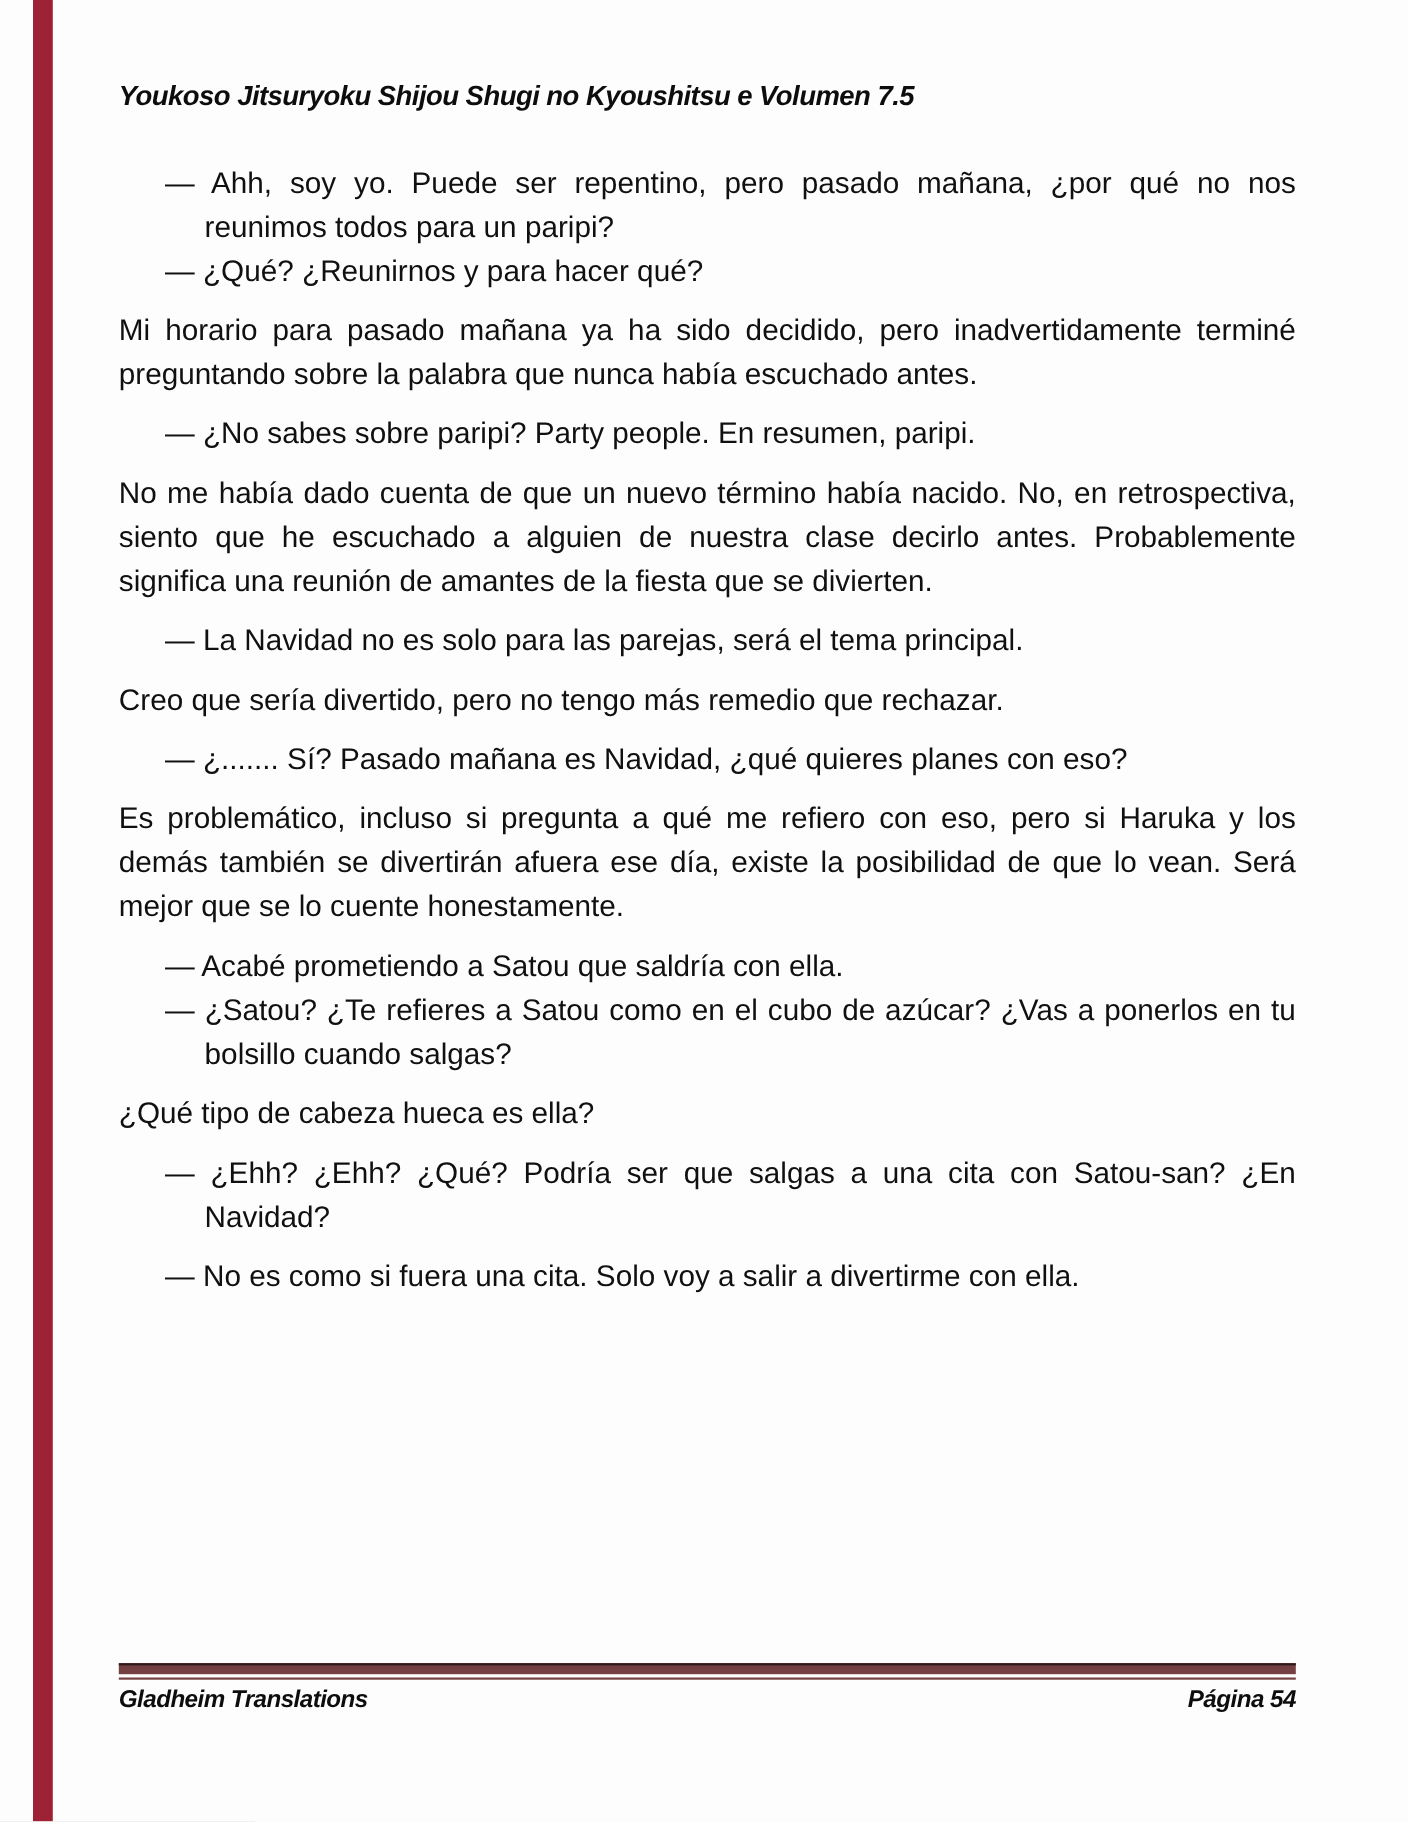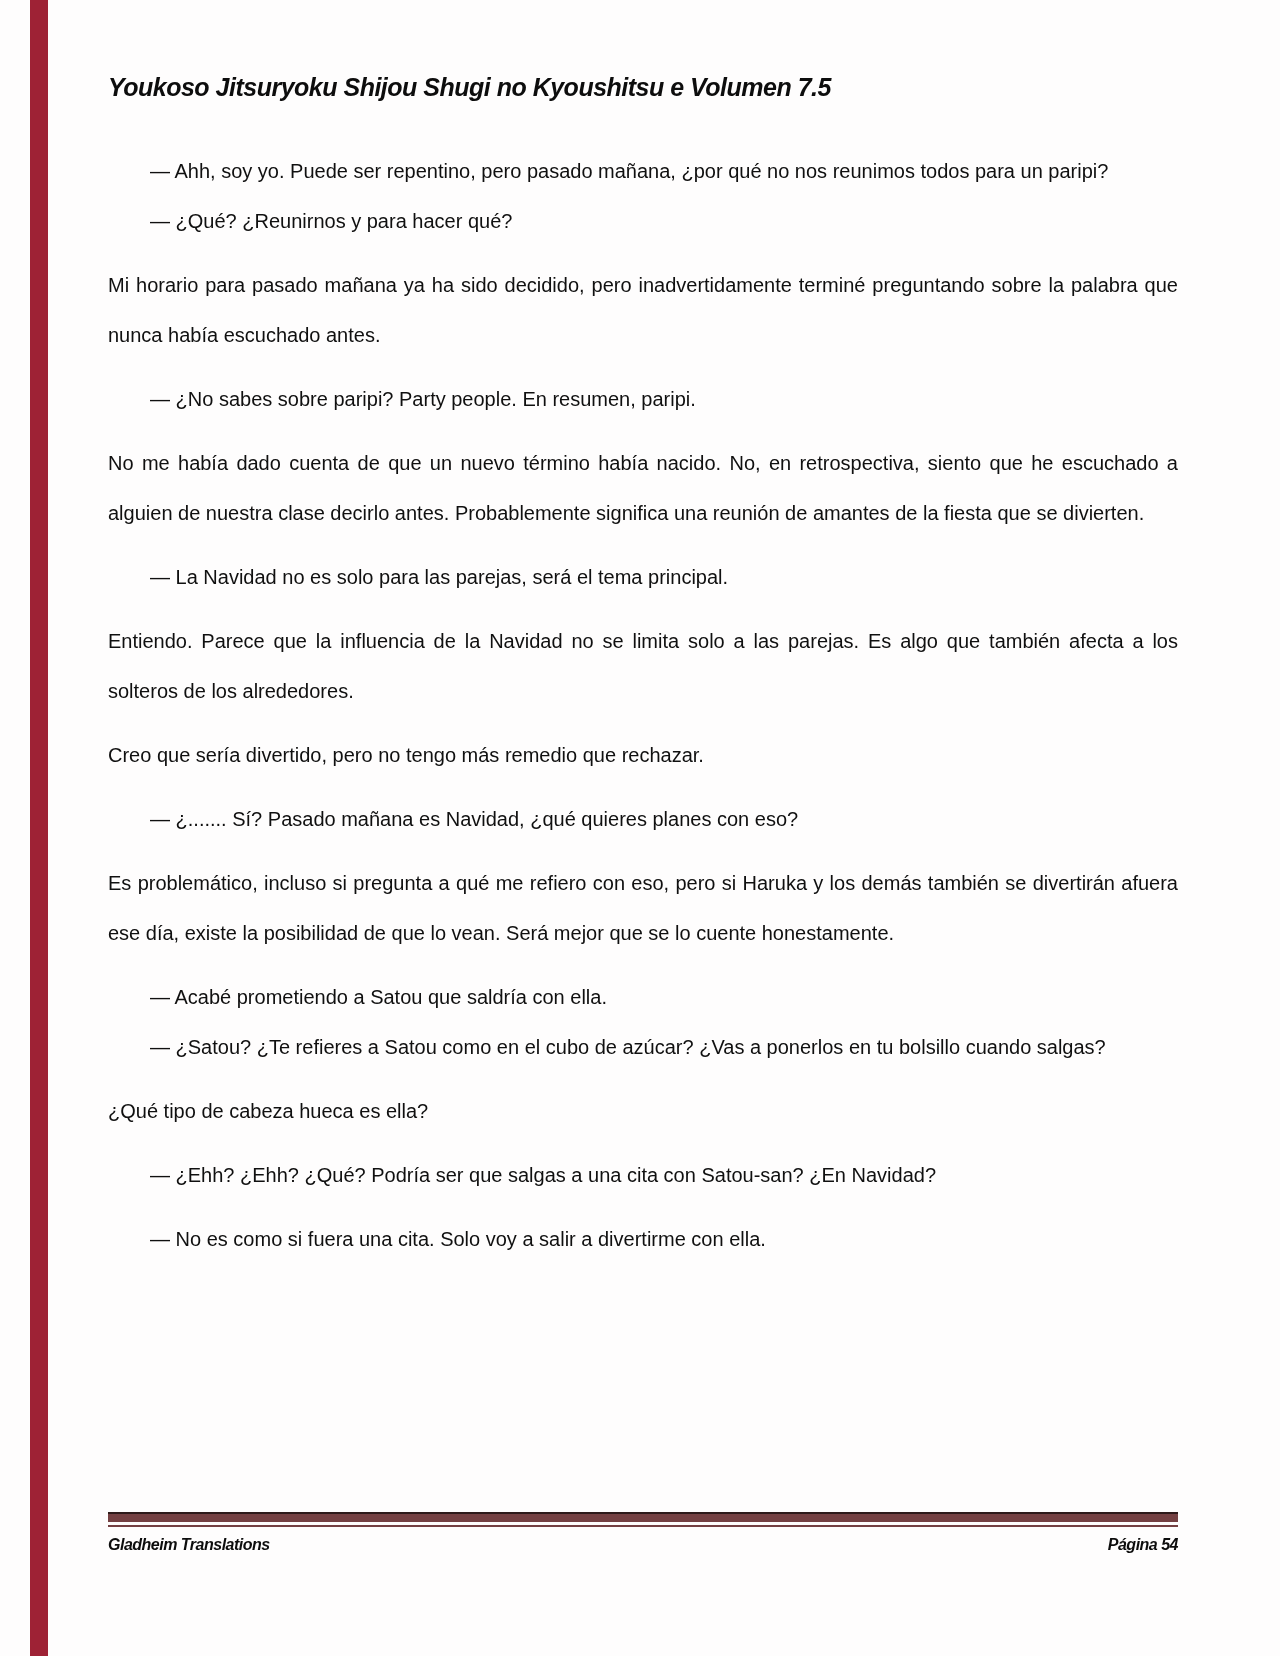--- a/index.html
+++ b/index.html
@@ -28,21 +28,21 @@
   }
   .title {
     font-size: 25px;
     line-height: 30px;
     font-weight: bold;
     font-style: italic;
     letter-spacing: -0.5px;
     margin: 0 0 44px 0;
     color: #0d0d0d;
   }
-  .docbody { font-size: 20px; line-height: 50px; }
+  .docbody { font-size: 27px; line-height: 40px; }
   .para {
     margin: 0 0 14px 0;
     text-align: justify;
   }
   .dialogue-group { margin: 0 0 14px 0; }
   .dialogue {
     margin: 0;
     text-align: justify;
     padding-left: 78px;
     text-indent: -36px;
@@ -57,21 +57,21 @@
     height: 8px;
     background: #744042;
     border-top: 2px solid #2e1a1a;
   }
   .rule-gap { height: 3px; background: transparent; }
   .rule-thin { height: 2px; background: #744042; }
   .footer-row {
     margin-top: 5px;
     display: flex;
     justify-content: space-between;
-    font-size: 16px;
+    font-size: 22px;
     line-height: 26px;
     font-weight: bold;
     font-style: italic;
     letter-spacing: -0.5px;
     color: #0d0d0d;
   }
 </style>
 </head>
 <body>
 
@@ -86,21 +86,20 @@
           <p class="dialogue">— ¿Qué? ¿Reunirnos y para hacer qué?</p>
         </div>
         <p class="para">Mi horario para pasado mañana ya ha sido decidido, pero inadvertidamente terminé preguntando sobre la palabra que nunca había escuchado antes.</p>
         <div class="dialogue-group">
           <p class="dialogue">— ¿No sabes sobre paripi? Party people. En resumen, paripi.</p>
         </div>
         <p class="para">No me había dado cuenta de que un nuevo término había nacido. No, en retrospectiva, siento que he escuchado a alguien de nuestra clase decirlo antes. Probablemente significa una reunión de amantes de la fiesta que se divierten.</p>
         <div class="dialogue-group">
           <p class="dialogue">— La Navidad no es solo para las parejas, será el tema principal.</p>
         </div>
-        <p class="para">Entiendo. Parece que la influencia de la Navidad no se limita solo a las parejas. Es algo que también afecta a los solteros de los alrededores.</p>
         <p class="para">Creo que sería divertido, pero no tengo más remedio que rechazar.</p>
         <div class="dialogue-group">
           <p class="dialogue">— ¿....... Sí? Pasado mañana es Navidad, ¿qué quieres planes con eso?</p>
         </div>
         <p class="para">Es problemático, incluso si pregunta a qué me refiero con eso, pero si Haruka y los demás también se divertirán afuera ese día, existe la posibilidad de que lo vean. Será mejor que se lo cuente honestamente.</p>
         <div class="dialogue-group">
           <p class="dialogue">— Acabé prometiendo a Satou que saldría con ella.</p>
           <p class="dialogue">— ¿Satou? ¿Te refieres a Satou como en el cubo de azúcar? ¿Vas a ponerlos en tu bolsillo cuando salgas?</p>
         </div>
         <p class="para">¿Qué tipo de cabeza hueca es ella?</p>

